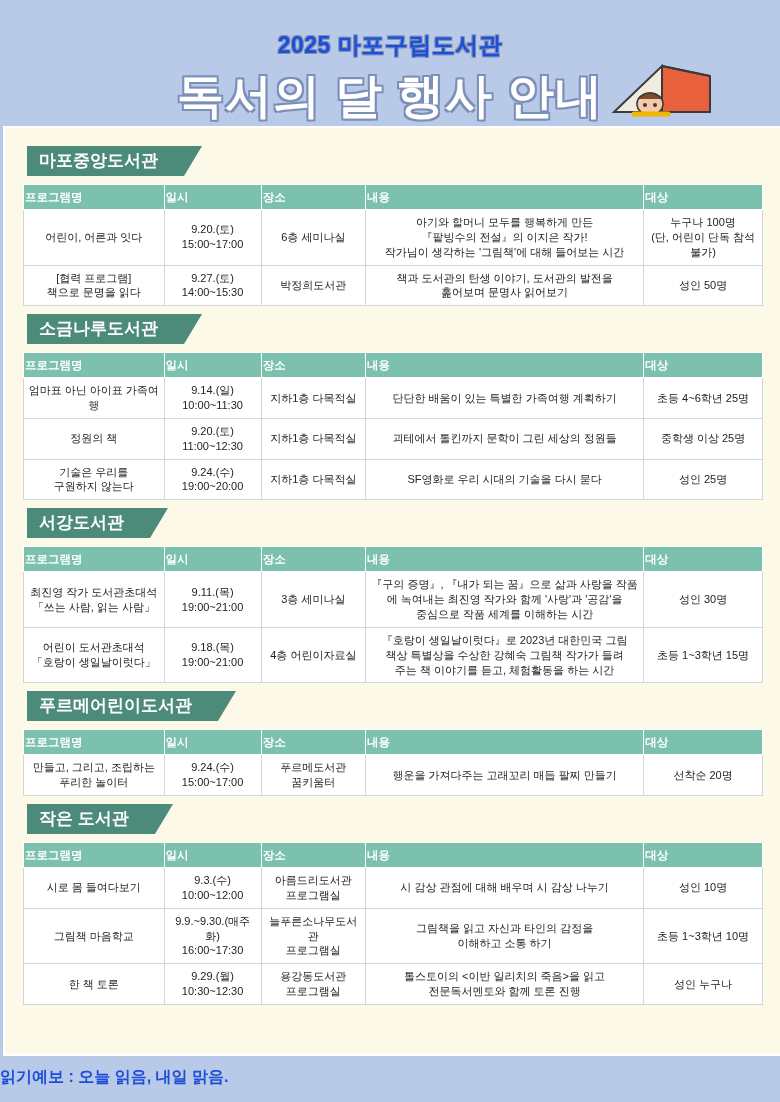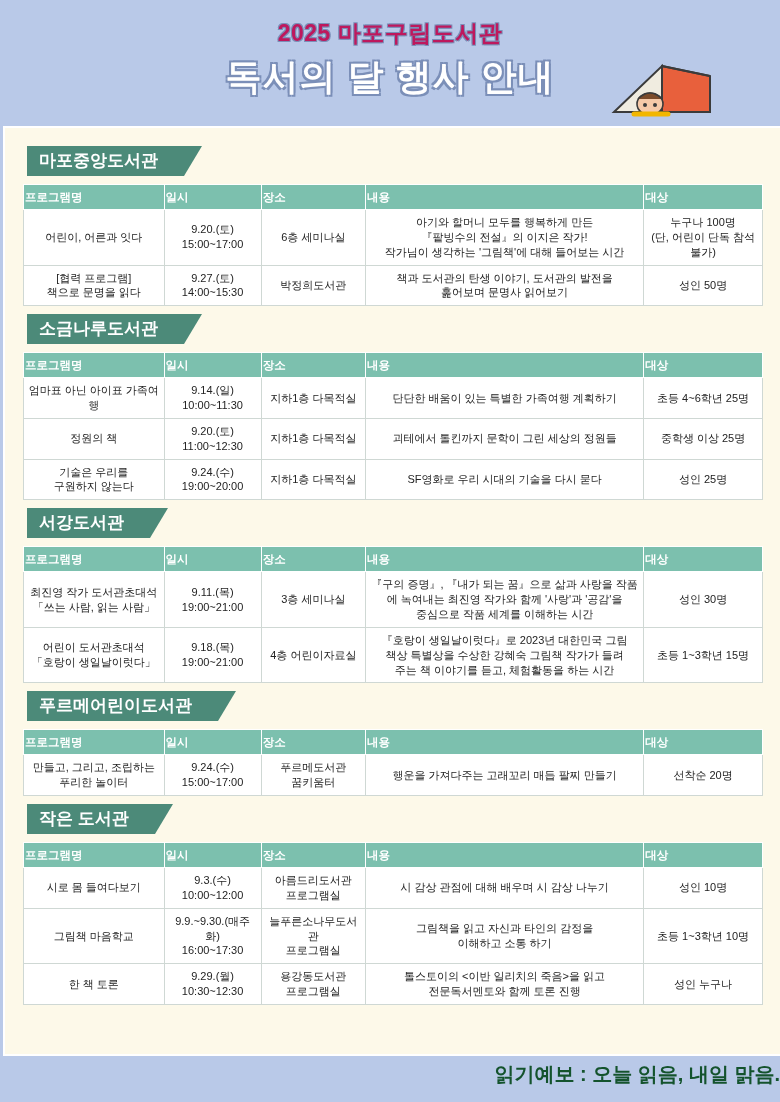--- a/index.html
+++ b/index.html
@@ -13,30 +13,30 @@
   .poster { position:relative; width:780px; height:1102px; box-sizing:border-box; }
 
   
   .header {
     position:relative;
     height:118px;
     background:#b9c9e8;
     text-align:center;
   }
   .header .title-sm {
-    padding-top:18px;
+    padding-top:30px;
     font-size:23px;
     font-weight:bold;
-    color:#be185d;
+    color:#1d4ed8;
     letter-spacing:0.5px;
     text-shadow:1px 1px 0 #7b8fb8, -1px 1px 0 #7b8fb8, 1px -1px 0 #7b8fb8, -1px -1px 0 #7b8fb8;
   }
   .header .title-lg {
     margin-top:4px;
-    font-size:36px;
+    font-size:47px;
     font-weight:bold;
     color:#ffffff;
     letter-spacing:1px;
     text-shadow:2px 2px 0 #7b8fb8, -2px 2px 0 #7b8fb8, 2px -2px 0 #7b8fb8, -2px -2px 0 #7b8fb8;
   }
   .header-art { position:absolute; right:56px; top:52px; width:120px; height:66px; }
 
   
   .card {
     position:absolute;
@@ -103,24 +103,24 @@
   }
   .c-name  { width:19%; }
   .c-date  { width:13%; }
   .c-place { width:14%; }
   .c-desc  { width:38%;margin-left:32px; }
   .c-target{ width:16%; }
 
   .footer {
     position:absolute;
     left:0; right:0; bottom:14px;
-    text-align:right;
-    font-size:20px;
-    font-weight:bold;
-    color:#14532d;
+    text-align:left;
+    font-size:16px;
+    font-weight:bold;
+    color:#1d4ed8;
   }
 </style>
 </head>
 <body>
 
 <div class="poster">
 
   <div class="header">
     <div class="title-sm">2025 마포구립도서관</div>
     <div class="title-lg">독서의 달 행사 안내</div>

